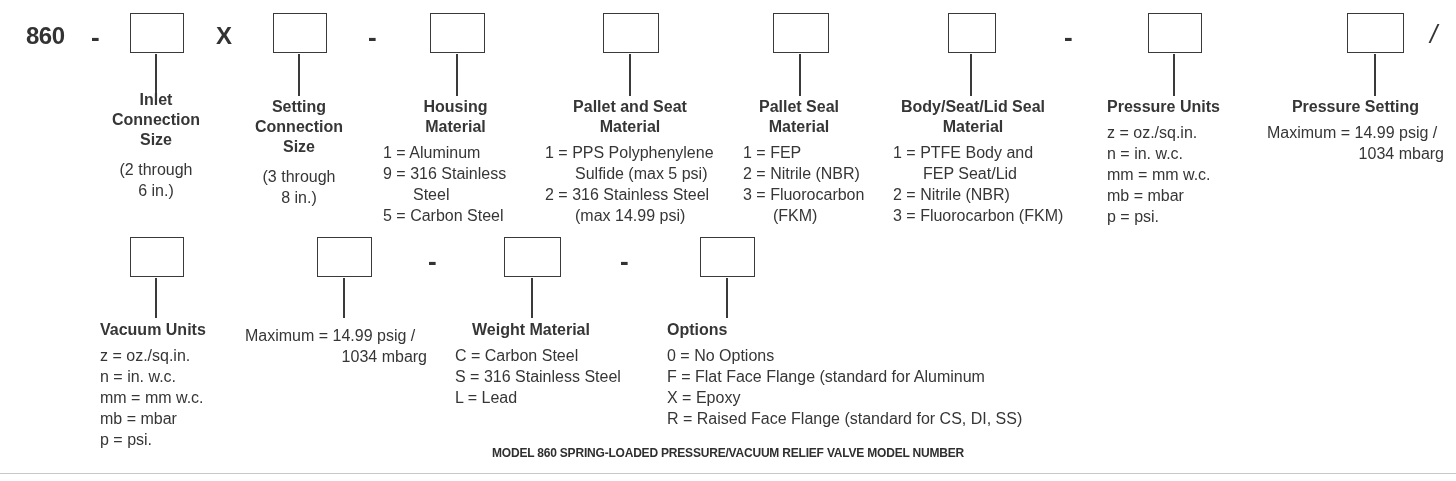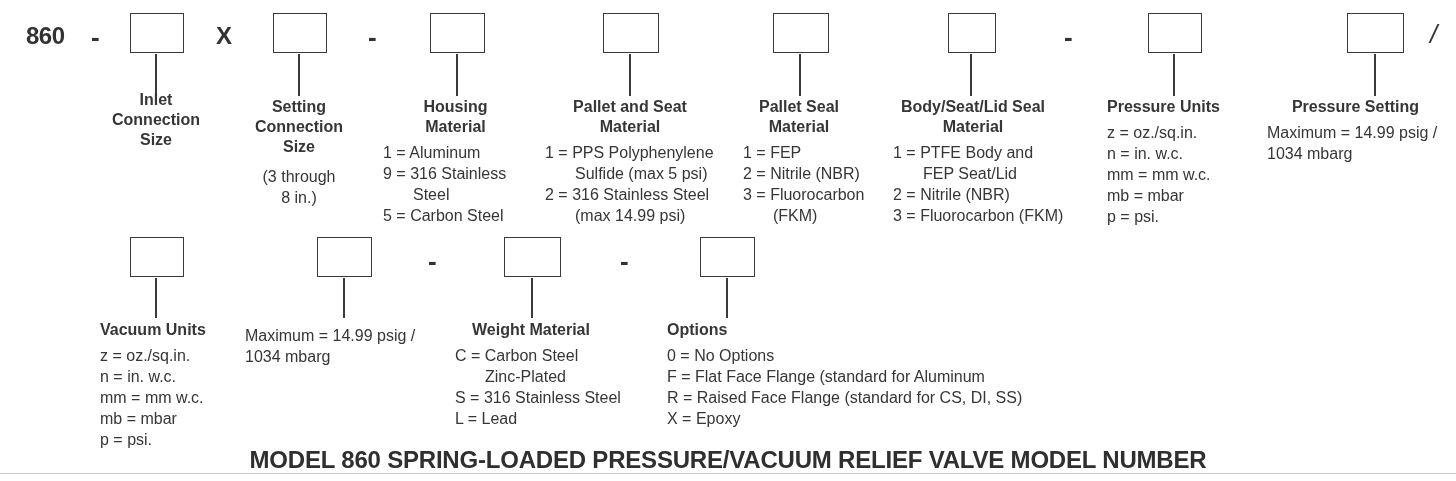--- a/index.html
+++ b/index.html
@@ -18,24 +18,24 @@
   
   .fcol{position:absolute;font-size:16px;}
   .fcol div{white-space:nowrap;}
   .f-heading{font-weight:bold;line-height:20px;}
   .f-items{line-height:21px;margin-top:5px;font-weight:normal;}
   .c-center .f-heading,.c-center .f-items{text-align:center;}
   .h-center .f-heading{text-align:center;}
   .gap .f-items{margin-top:9px;}
   .h-narrow .f-heading{width:120px;text-align:left;}
   .f-items .indent{padding-left:30px;}
-  .f-items .right{text-align:left;}
+  .f-items .right{text-align:right;}
   
   .diagram-title{position:absolute;left:0;right:0;top:446px;text-align:center;
-    font-size:24px;font-weight:bold;color:#2f2f2f;letter-spacing:-0.2px;}
+    font-size:12px;font-weight:bold;color:#2f2f2f;letter-spacing:-0.2px;}
   .bottom-rule{position:absolute;left:0;top:473px;width:1456px;height:1px;background:#c9c9c9;}
 </style>
 </head>
 <body>
 
 <div id="canvas">
 
   <span class="sym" style="left:26px;top:22px;">860</span>
   <span class="sym dash" style="left:91px;top:22px;">-</span>
   <span class="sym" style="left:216px;top:22px;">X</span>
@@ -60,20 +60,24 @@
   <div class="vline" style="left:970px;top:54px;height:42px;"></div>
   <div class="vline" style="left:1173px;top:54px;height:42px;"></div>
   <div class="vline" style="left:1374px;top:54px;height:42px;"></div>
 
   <div class="fcol c-center gap" style="left:96px;top:90px;width:120px;">
     <div class="f-heading">
         <div>Inlet</div>
         <div>Connection</div>
         <div>Size</div>
       </div>
+    <div class="f-items">
+        <div>(2 through</div>
+        <div>6 in.)</div>
+      </div>
   </div>
   <div class="fcol c-center gap" style="left:239px;top:97px;width:120px;">
     <div class="f-heading">
         <div>Setting</div>
         <div>Connection</div>
         <div>Size</div>
       </div>
     <div class="f-items">
         <div>(3 through</div>
         <div>8 in.)</div>
@@ -179,33 +183,32 @@
         <div>Maximum = 14.99 psig /</div>
         <div class="right">1034 mbarg</div>
       </div>
   </div>
   <div class="fcol h-center" style="left:455px;top:320px;width:152px;">
     <div class="f-heading">
         <div>Weight Material</div>
       </div>
     <div class="f-items">
         <div>C = Carbon Steel</div>
-        <div class="indent">Zinc-Plated</div>
         <div>S = 316 Stainless Steel</div>
         <div>L = Lead</div>
       </div>
   </div>
   <div class="fcol h-narrow" style="left:667px;top:320px;width:390px;">
     <div class="f-heading">
         <div>Options</div>
       </div>
     <div class="f-items">
         <div>0 = No Options</div>
         <div>F = Flat Face Flange (standard for Aluminum</div>
+        <div>X = Epoxy</div>
         <div>R = Raised Face Flange (standard for CS, DI, SS)</div>
-        <div>X = Epoxy</div>
       </div>
   </div>
 
   <div class="diagram-title">MODEL 860 SPRING-LOADED PRESSURE/VACUUM RELIEF VALVE MODEL NUMBER</div>
   <div class="bottom-rule"></div>
 
 </div>
 
 </body></html>

